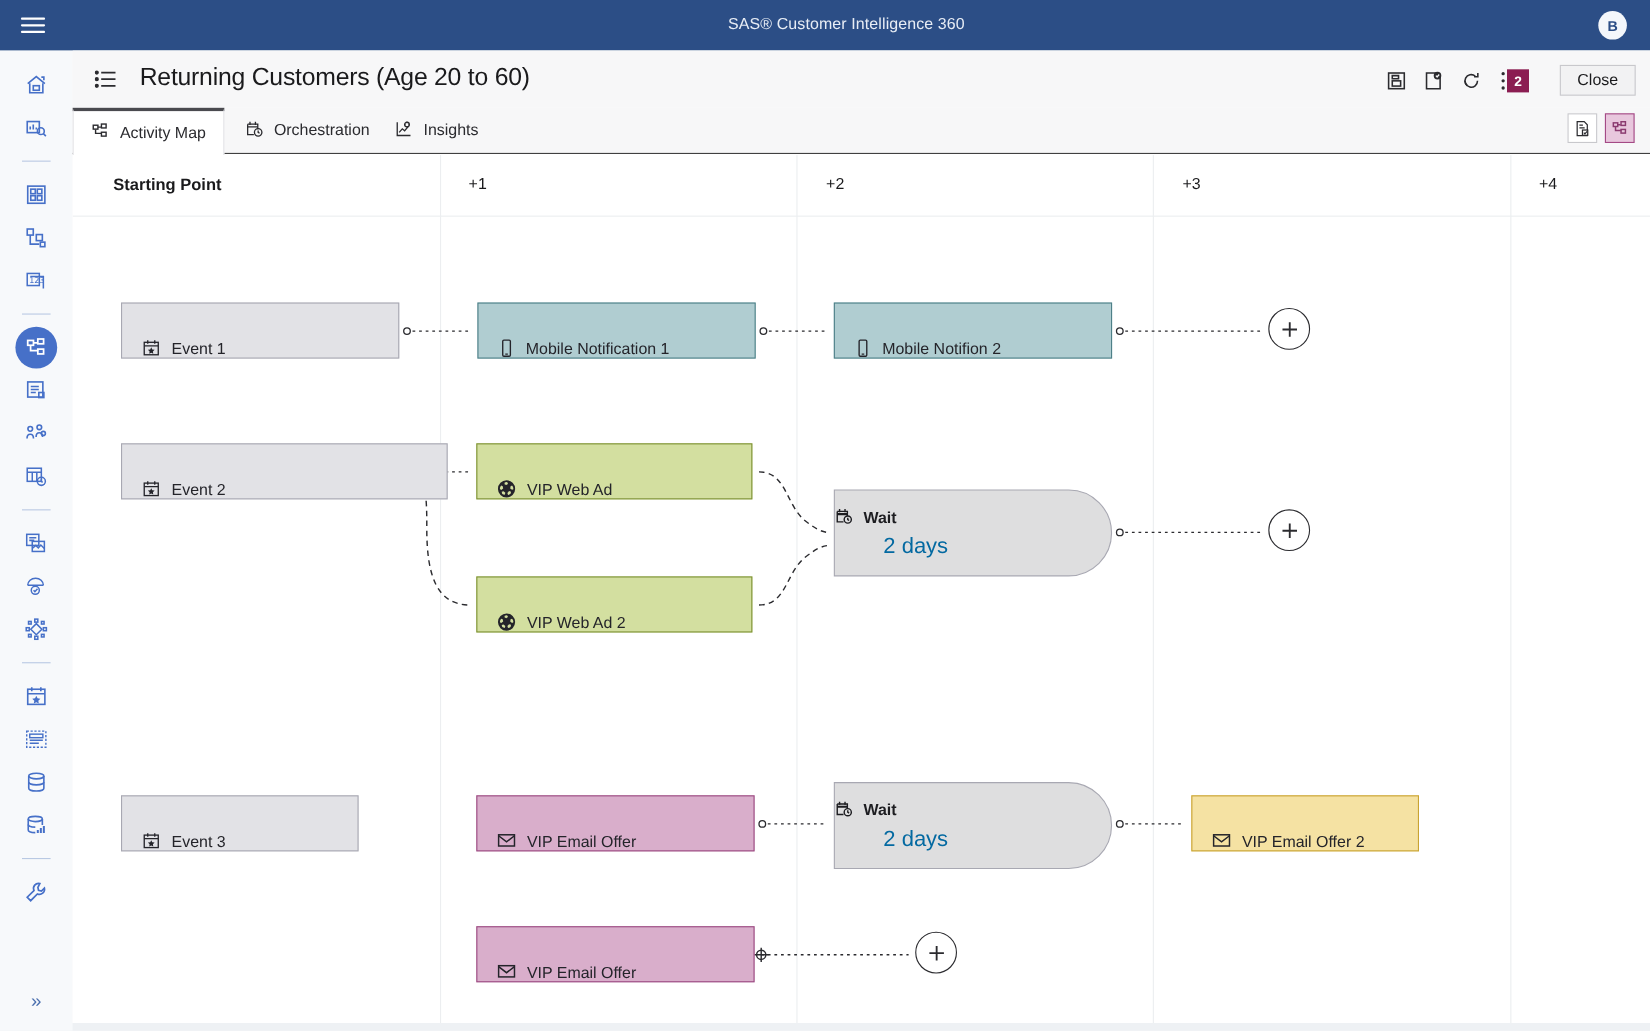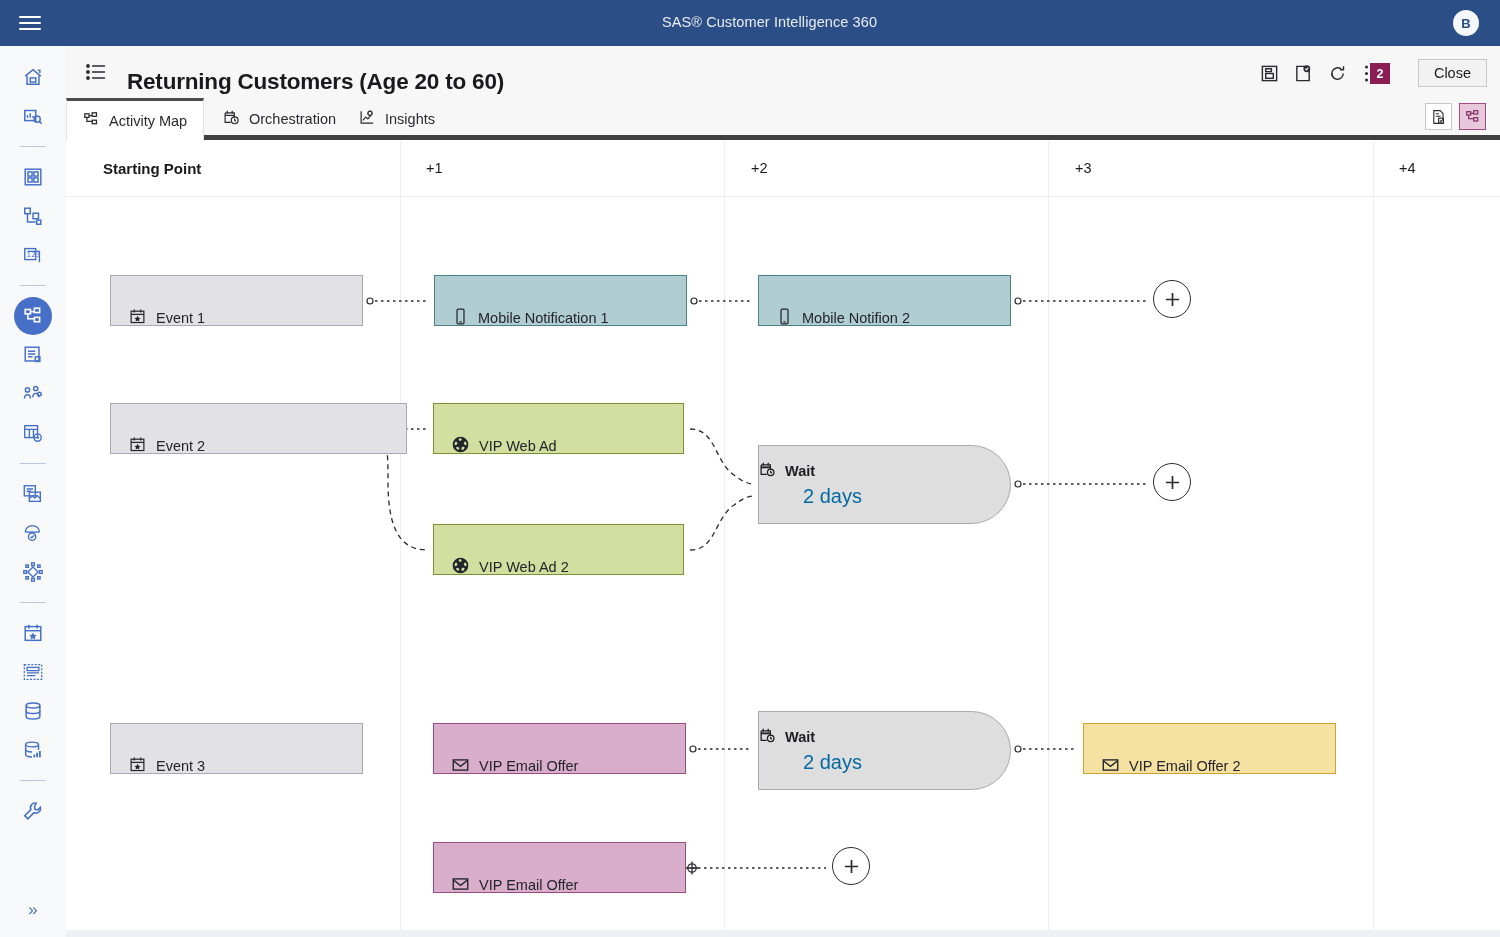--- a/index.html
+++ b/index.html
@@ -73,23 +73,22 @@
   }
   #header {
     position: relative; height: 52px;
     background: #f7f7f8;
   }
   #list-icon {
     position: absolute; left: 20px; top: 17px; cursor: pointer;
   }
   #page-title {
     position: absolute; left: 61px; top: 11px;
-    font-size: 22.5px; font-weight: 700; color: #1a1a1c;
+    font-size: 22.5px; font-weight: 400; color: #1a1a1c;
     letter-spacing: -.2px;
-    margin-top: 12px;
   }
   .hdr-btn {
     position: absolute; top: 14px;
     width: 26px; height: 26px;
     display: flex; align-items: center; justify-content: center;
     cursor: pointer;
   }
   #badge-count {
     position: absolute; top: 17px; right: 110px;
     min-width: 20px; height: 21px; padding: 0 5px;
@@ -104,21 +103,21 @@
     background: #f2f2f3; border: 1px solid #c8c8cc;
     color: #1a1a1c; font-size: 14.5px;
     display: flex; align-items: center; justify-content: center;
     cursor: pointer;
   }
 
   
   #tabrow {
     position: relative; height: 42px;
     background: #f7f7f8;
-    border-bottom: 5px solid #404040;
+    border-bottom: 1px solid #404040;
   }
   .tab {
     position: absolute; top: 0; height: 42px;
     display: flex; align-items: center; gap: 9px;
     padding: 0 16px; cursor: pointer;
     font-size: 14.5px; color: #2b2b2f;
   }
   .tab.active {
     background: #ffffff;
     border-top: 3px solid #4a4a4f;
@@ -545,21 +544,21 @@
             <rect x="3" y="4.5" width="18" height="16"></rect>
               <path d="M3 9h18"></path>
               <path d="M7.5 2v4.5M16.5 2v4.5"></path>
             <path d="M12 11l1.3 2.7 3 .4-2.2 2.1.5 3-2.6-1.4-2.6 1.4.5-3-2.2-2.1 3-.4z" fill="#24242a" stroke="none"></path>
           </svg>
         </span>
         <span>Event 2</span>
       </span>
     </div>
 
-    <div class="node event" style="left:44px;top:582px;width:253px;height:51px">
+    <div class="node event" style="left:44px;top:582px;width:216px;height:51px">
       <span class="nlabel">
         <span>
           <svg width="17" height="17" viewBox="0 0 24 24" fill="none" stroke="#24242a" stroke-width="1.7">
             <rect x="3" y="4.5" width="18" height="16"></rect>
               <path d="M3 9h18"></path>
               <path d="M7.5 2v4.5M16.5 2v4.5"></path>
             <path d="M12 11l1.3 2.7 3 .4-2.2 2.1.5 3-2.6-1.4-2.6 1.4.5-3-2.2-2.1 3-.4z" fill="#24242a" stroke="none"></path>
           </svg>
         </span>
         <span>Event 3</span>
@@ -630,21 +629,21 @@
         <span>
           <svg width="17" height="14" viewBox="0 0 20 16" fill="none" stroke="#24242a" stroke-width="1.6">
             <rect x="1.5" y="2" width="17" height="12"></rect>
               <path d="M1.5 3l8.5 6.5L18.5 3"></path>
           </svg>
         </span>
         <span>VIP Email Offer</span>
       </span>
     </div>
 
-    <div class="node email2" style="left:1017px;top:582px;width:253px;height:51px">
+    <div class="node email2" style="left:1017px;top:582px;width:207px;height:51px">
       <span class="nlabel">
         <span>
           <svg width="17" height="14" viewBox="0 0 20 16" fill="none" stroke="#24242a" stroke-width="1.6">
             <rect x="1.5" y="2" width="17" height="12"></rect>
               <path d="M1.5 3l8.5 6.5L18.5 3"></path>
           </svg>
         </span>
         <span>VIP Email Offer 2</span>
       </span>
     </div>

